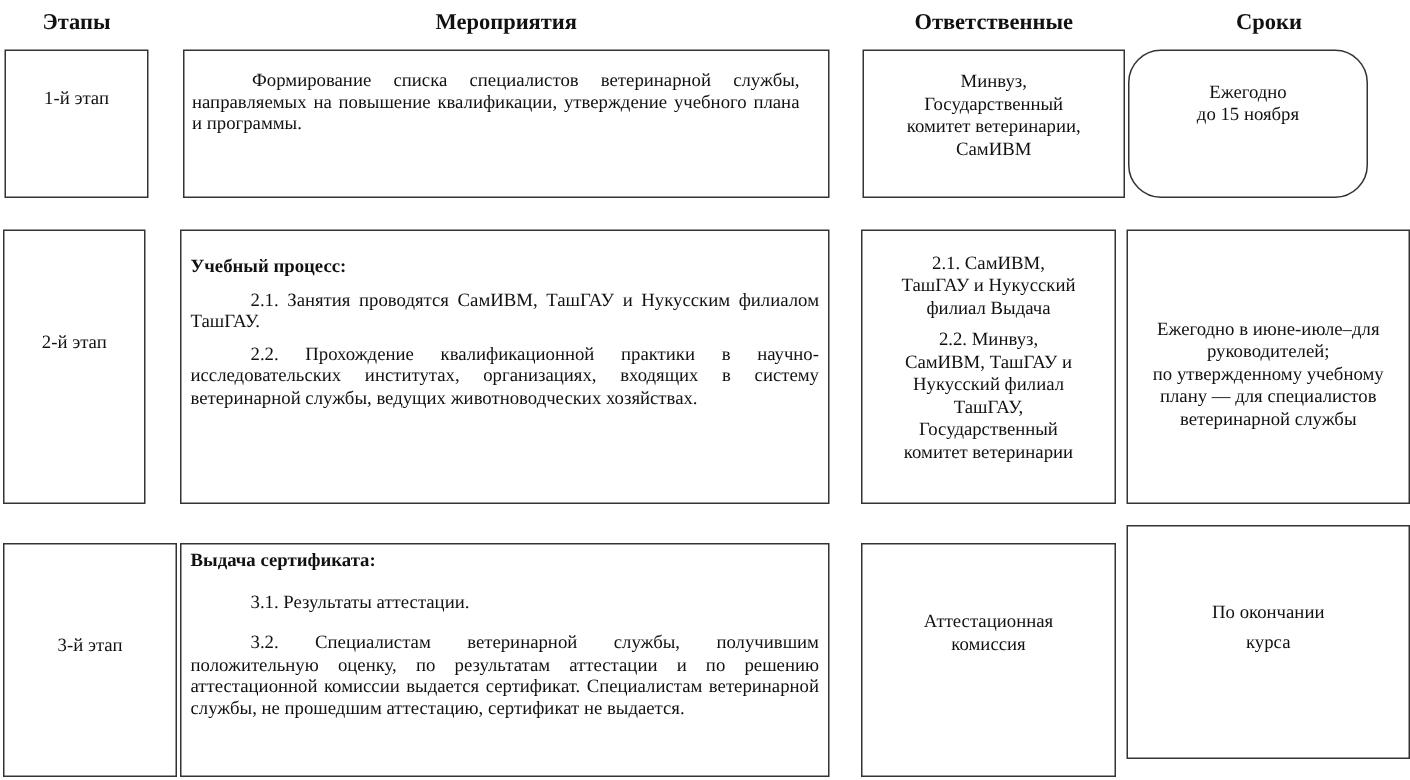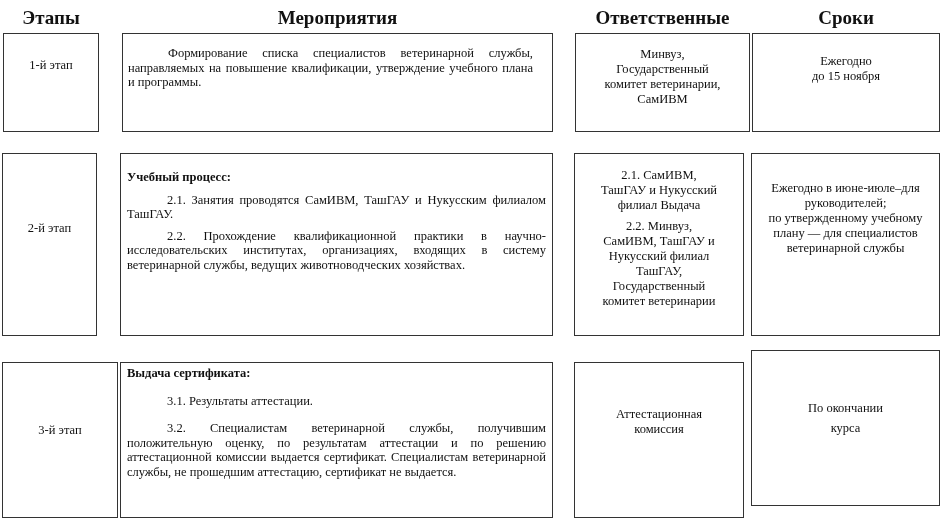--- a/index.html
+++ b/index.html
@@ -1,18 +1,18 @@
 <!DOCTYPE html>
 <html><head>
 <meta charset="utf-8">
 <style>
   html, body { margin: 0; padding: 0; background: #ffffff; }
   body { width: 940px; height: 520px; position: relative; overflow: hidden;
          font-family: "Liberation Serif", "DejaVu Serif", serif; color: #111; font-size: 12.5px; }
-  .hdr { position: absolute; top: 7px; font-weight: bold; font-size: 19px; text-align: center; }
+  .hdr { position: absolute; top: 7px; font-weight: bold; font-size: 15px; text-align: center; }
   .box { position: absolute; box-sizing: border-box; border: 1.5px solid #333; background: #fff; }
   .center { text-align: center; line-height: 15px; }
   .just { text-align: justify; line-height: 14.5px; }
   .indent { text-indent: 40px; }
   .p { margin: 0; }
   .bold-title { font-weight: bold; text-align: left; }
 </style>
 </head>
 <body>
 
@@ -26,21 +26,21 @@
 </div>
 <div class="box just" style="left:122px;top:33px;width:431px;height:99px;padding:12px 19px 0 5px;">
   <p class="p indent">Формирование списка специалистов ветеринарной службы, направляемых на повышение квалификации, утверждение учебного плана и программы.</p>
 </div>
 <div class="box center" style="left:575px;top:33px;width:175px;height:99px;padding-top:13px;">
   <div>Минвуз,</div>
   <div>Государственный</div>
   <div>комитет ветеринарии,</div>
   <div>СамИВМ</div>
 </div>
-<div class="box center" style="left:752px;top:33px;width:188px;height:99px;padding-top:20px;">
+<div class="box center" style="left:752px;top:33px;width:160px;height:99px;padding-top:20px;border-radius:22px;">
   <div>Ежегодно</div>
   <div>до 15 ноября</div>
 </div>
 
 <div class="box center" style="left:2px;top:153px;width:95px;height:183px;padding-top:67px;">
   <span>2-й этап</span>
 </div>
 <div class="box just" style="left:120px;top:153px;width:433px;height:183px;padding:16px 6px 0 6px;">
   <p class="p bold-title" style="margin-bottom:8px;">Учебный процесс:</p>
   <p class="p indent" style="margin-bottom:7px;">2.1. Занятия проводятся СамИВМ, ТашГАУ и Нукусским филиалом ТашГАУ.</p>
@@ -50,21 +50,21 @@
   <div>2.1. СамИВМ,</div>
   <div>ТашГАУ и Нукусский</div>
   <div style="margin-bottom:6px;">филиал Выдача</div>
   <div>2.2. Минвуз,</div>
   <div>СамИВМ, ТашГАУ и</div>
   <div>Нукусский филиал</div>
   <div>ТашГАУ,</div>
   <div>Государственный</div>
   <div>комитет ветеринарии</div>
 </div>
-<div class="box center" style="left:751px;top:153px;width:189px;height:183px;padding-top:27px;">
+<div class="box center" style="left:751px;top:153px;width:189px;height:183px;padding-top:58px;">
   <div>Ежегодно в июне-июле–для</div>
   <div>руководителей;</div>
   <div>по утвержденному учебному</div>
   <div>плану — для специалистов</div>
   <div>ветеринарной службы</div>
 </div>
 
 <div class="box center" style="left:2px;top:362px;width:116px;height:156px;padding-top:60px;">
   <span>3-й этап</span>
 </div>

